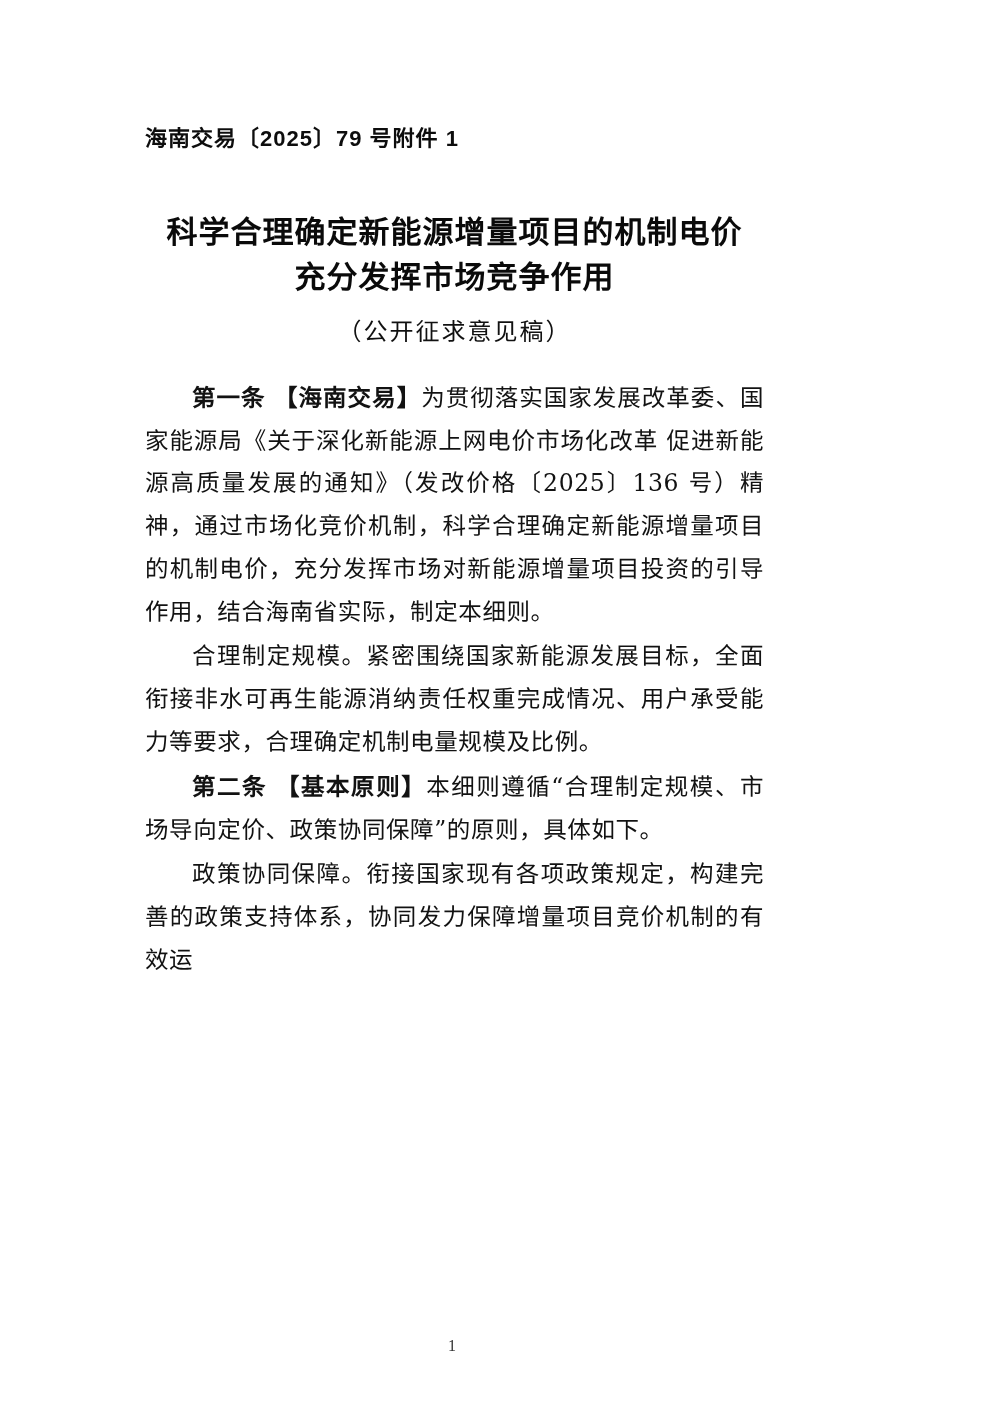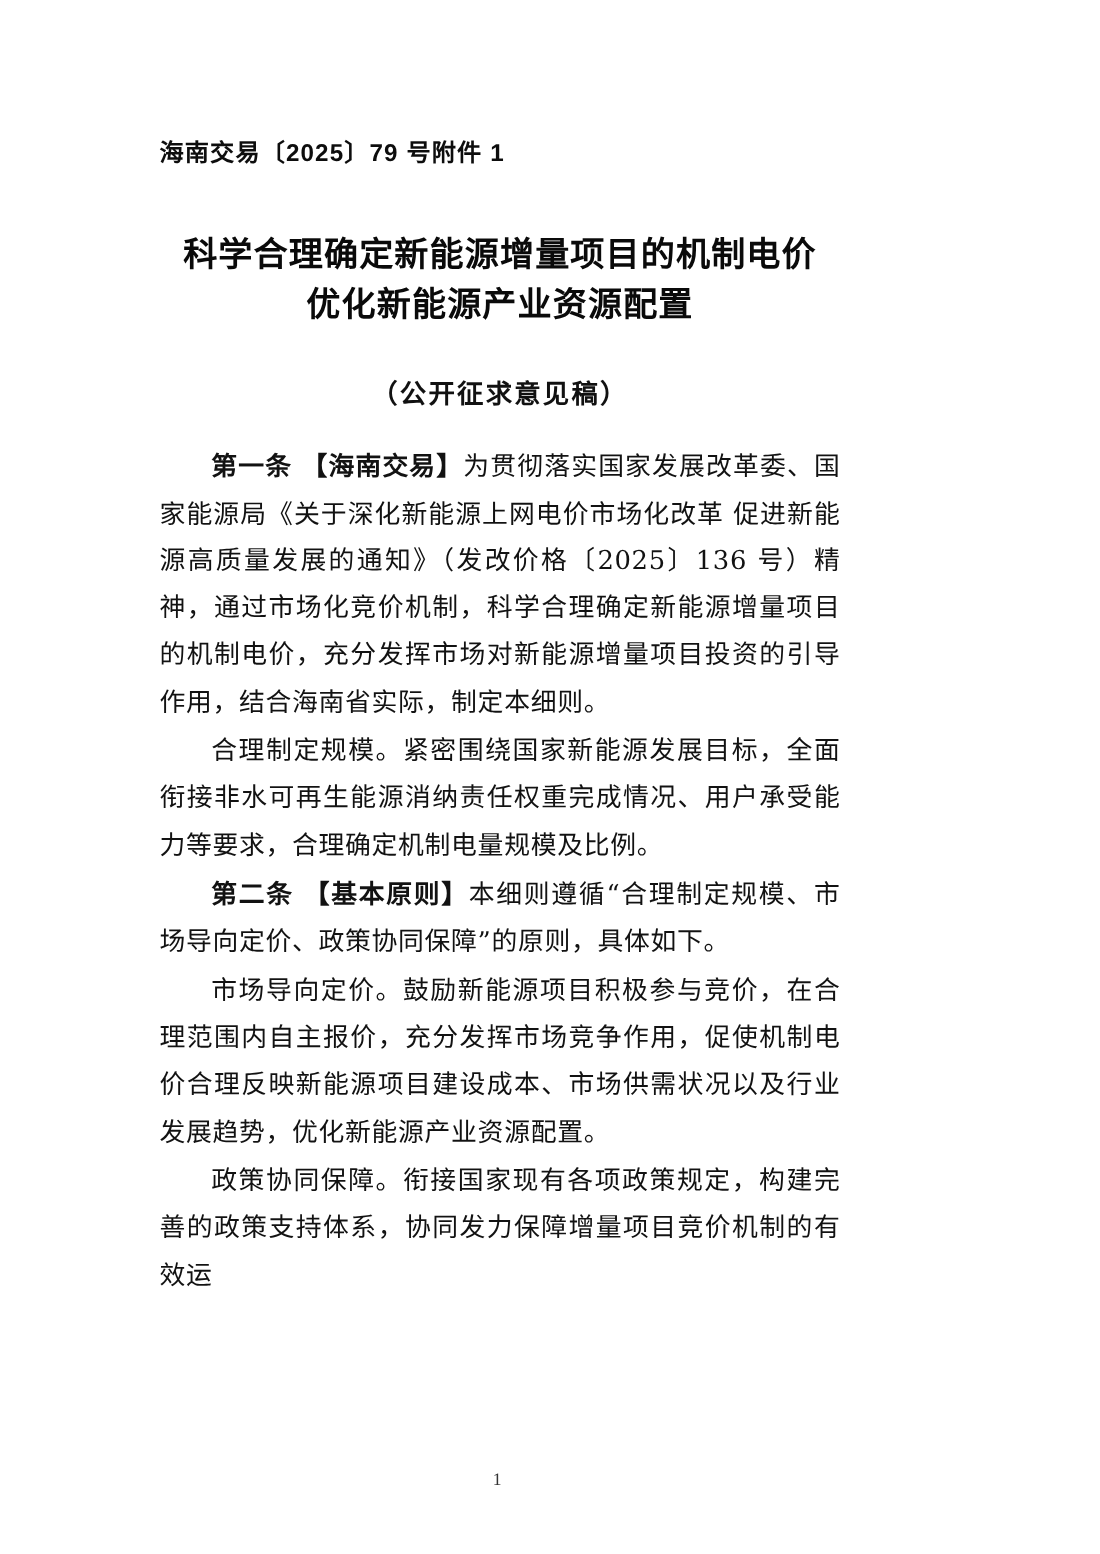--- a/index.html
+++ b/index.html
@@ -40,23 +40,23 @@
     font-size: 31px;
     font-weight: 700;
     line-height: 1.45;
     letter-spacing: 1px;
     color: #0a0a0a;
     margin: 0 auto;
     max-width: 680px;
   }
   .doc-subtitle {
     font-size: 24px;
-    font-weight: 700;
+    font-weight: 400;
     letter-spacing: 2px;
-    margin-top: 38px;
+    margin-top: 12px;
     color: #111;
   }
   .chapter-heading {
     text-align: center;
     font-size: 23px;
     font-weight: 700;
     letter-spacing: 2px;
     margin: 48px 0 18px 0;
     color: #0a0a0a;
   }
@@ -90,43 +90,40 @@
 </head>
 <body>
 
 <div class="page">
 
   <div class="doc-number">海南交易〔2025〕79 号附件 1</div>
 
   <div class="title-block">
     <h1 class="doc-title">
       <span>科学合理确定新能源增量项目的机制电价</span><br>
-      <span>优化新能源产业资源配置</span>
+      <span>充分发挥市场竞争作用</span>
     </h1>
     <div class="doc-subtitle">（公开征求意见稿）</div>
   </div>
 
 
   <p class="para">
     <span class="art-label">第一条</span>
     <span class="bracket-term">【海南交易】</span><span>为贯彻落实国家发展改革委、国家能源局《关于深化新能源上网电价市场化改革 促进新能源高质量发展的通知》（发改价格〔2025〕136 号）精神，通过市场化竞价机制，科学合理确定新能源增量项目的机制电价，充分发挥市场对新能源增量项目投资的引导作用，结合海南省实际，制定本细则。</span>
   </p>
 
   <p class="para">
     <span>合理制定规模。紧密围绕国家新能源发展目标，全面衔接非水可再生能源消纳责任权重完成情况、用户承受能力等要求，合理确定机制电量规模及比例。</span>
   </p>
 
   <p class="para">
     <span class="art-label">第二条</span>
     <span class="bracket-term">【基本原则】</span><span>本细则遵循“合理制定规模、市场导向定价、政策协同保障”的原则，具体如下。</span>
   </p>
 
-  <p class="para">
-    <span>市场导向定价。鼓励新能源项目积极参与竞价，在合理范围内自主报价，充分发挥市场竞争作用，促使机制电价合理反映新能源项目建设成本、市场供需状况以及行业发展趋势，优化新能源产业资源配置。</span>
-  </p>
 
   <p class="para">
     <span>政策协同保障。衔接国家现有各项政策规定，构建完善的政策支持体系，协同发力保障增量项目竞价机制的有效运</span>
   </p>
 
   <div class="page-number">1</div>
 
 </div>
 
 </body></html>

